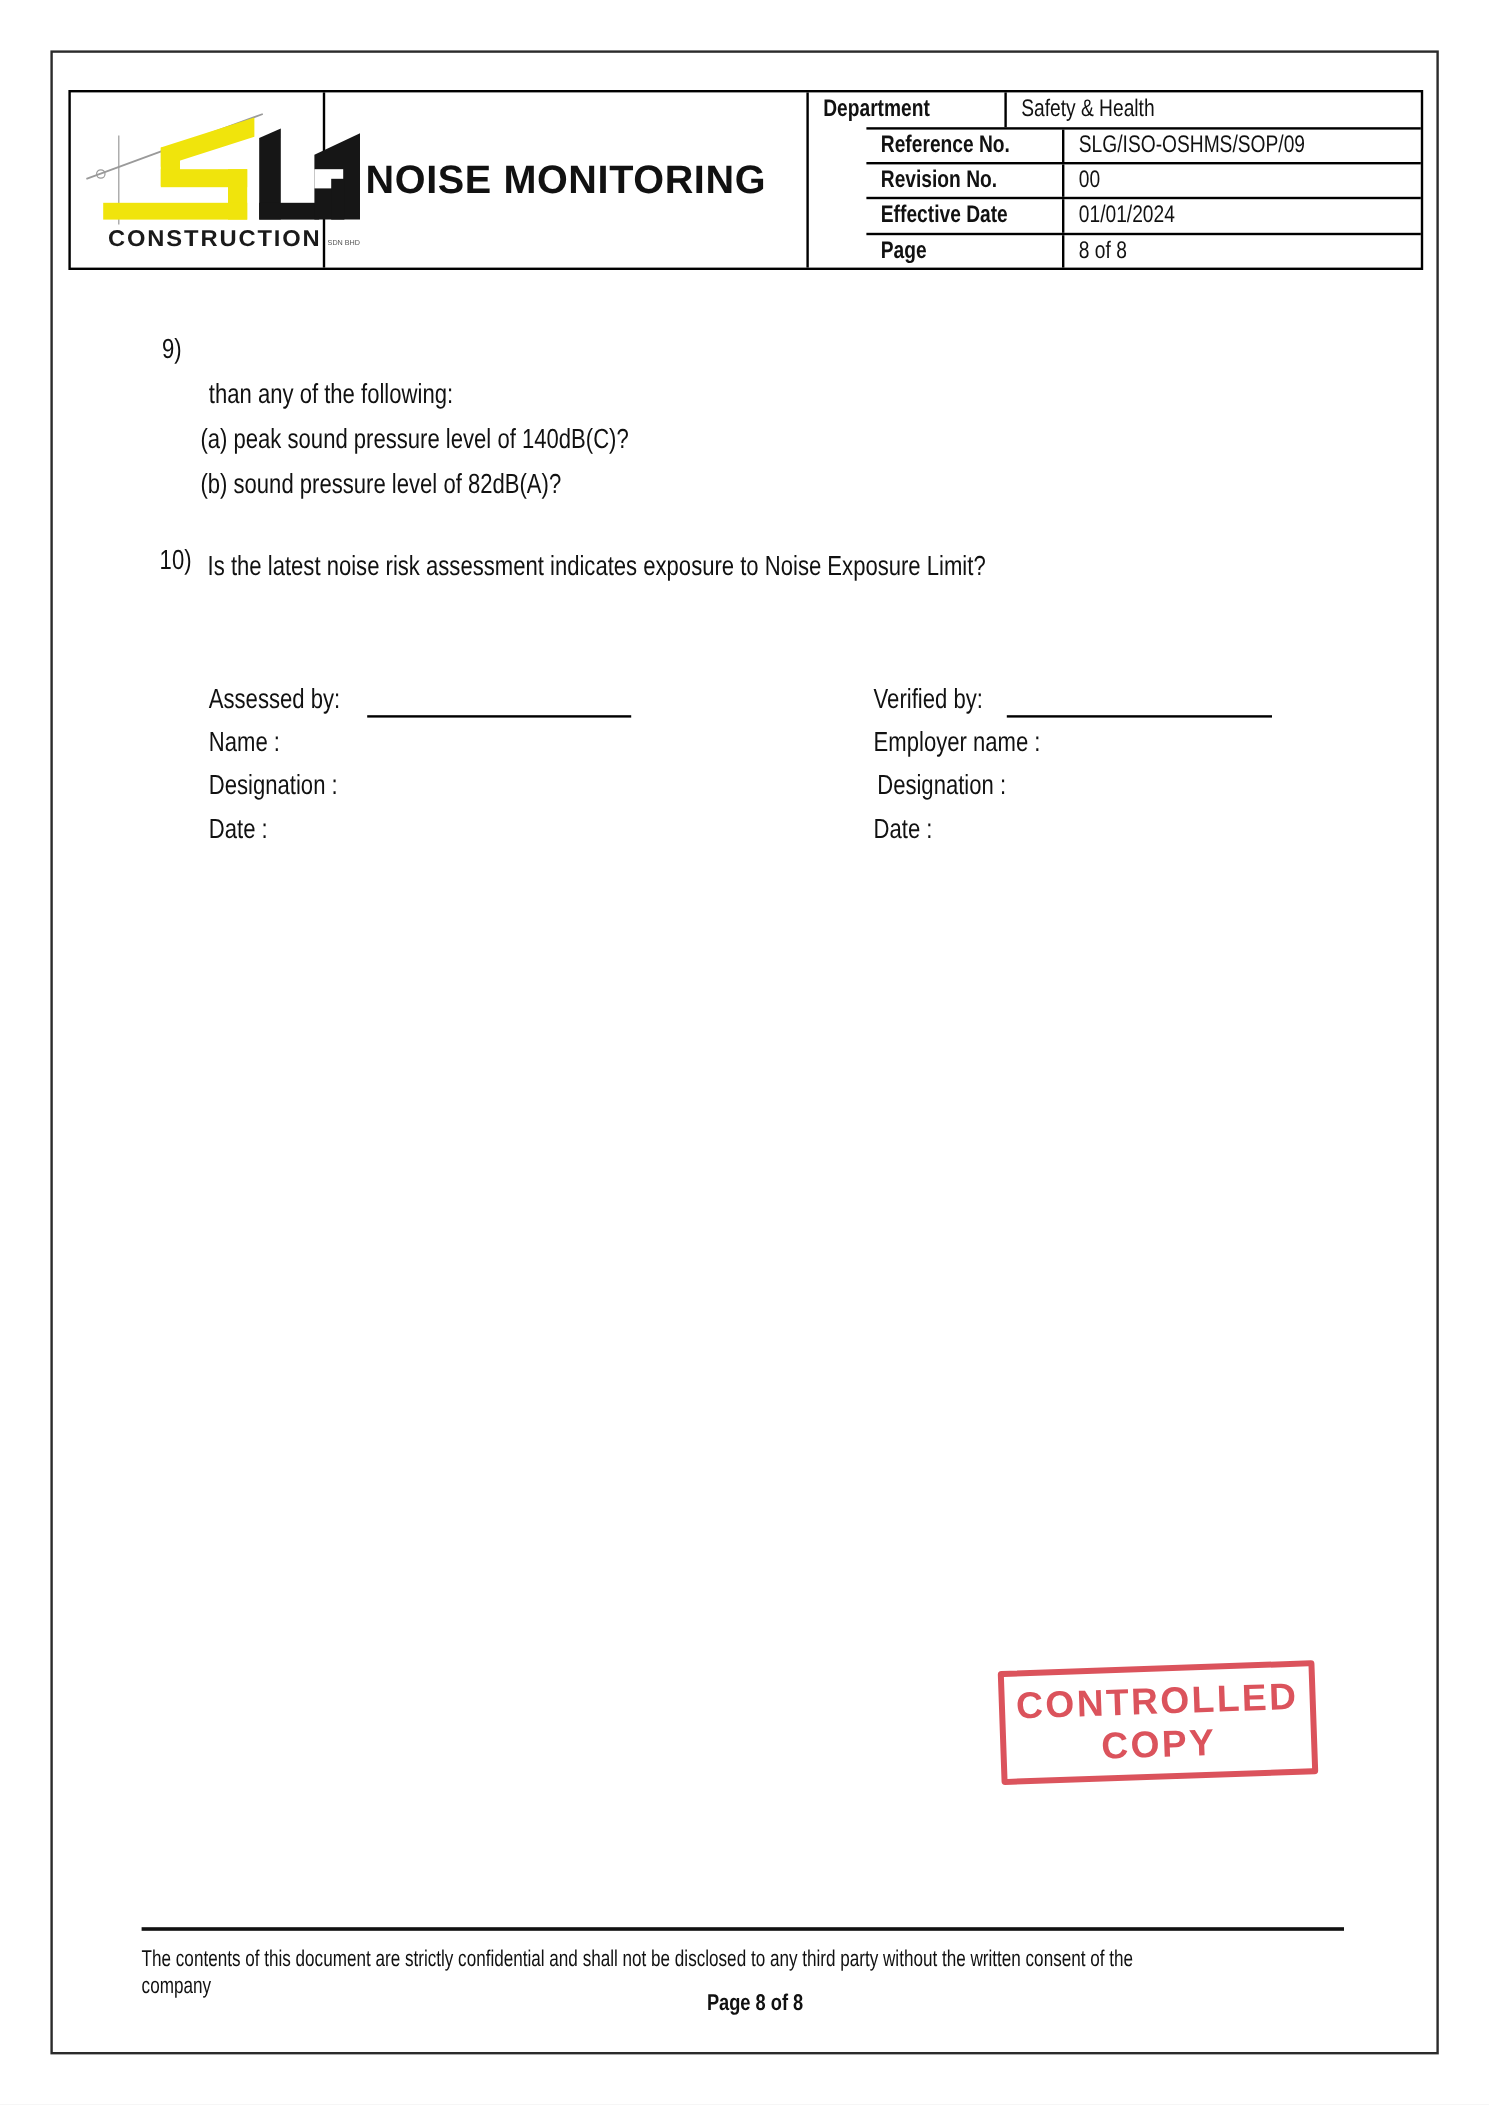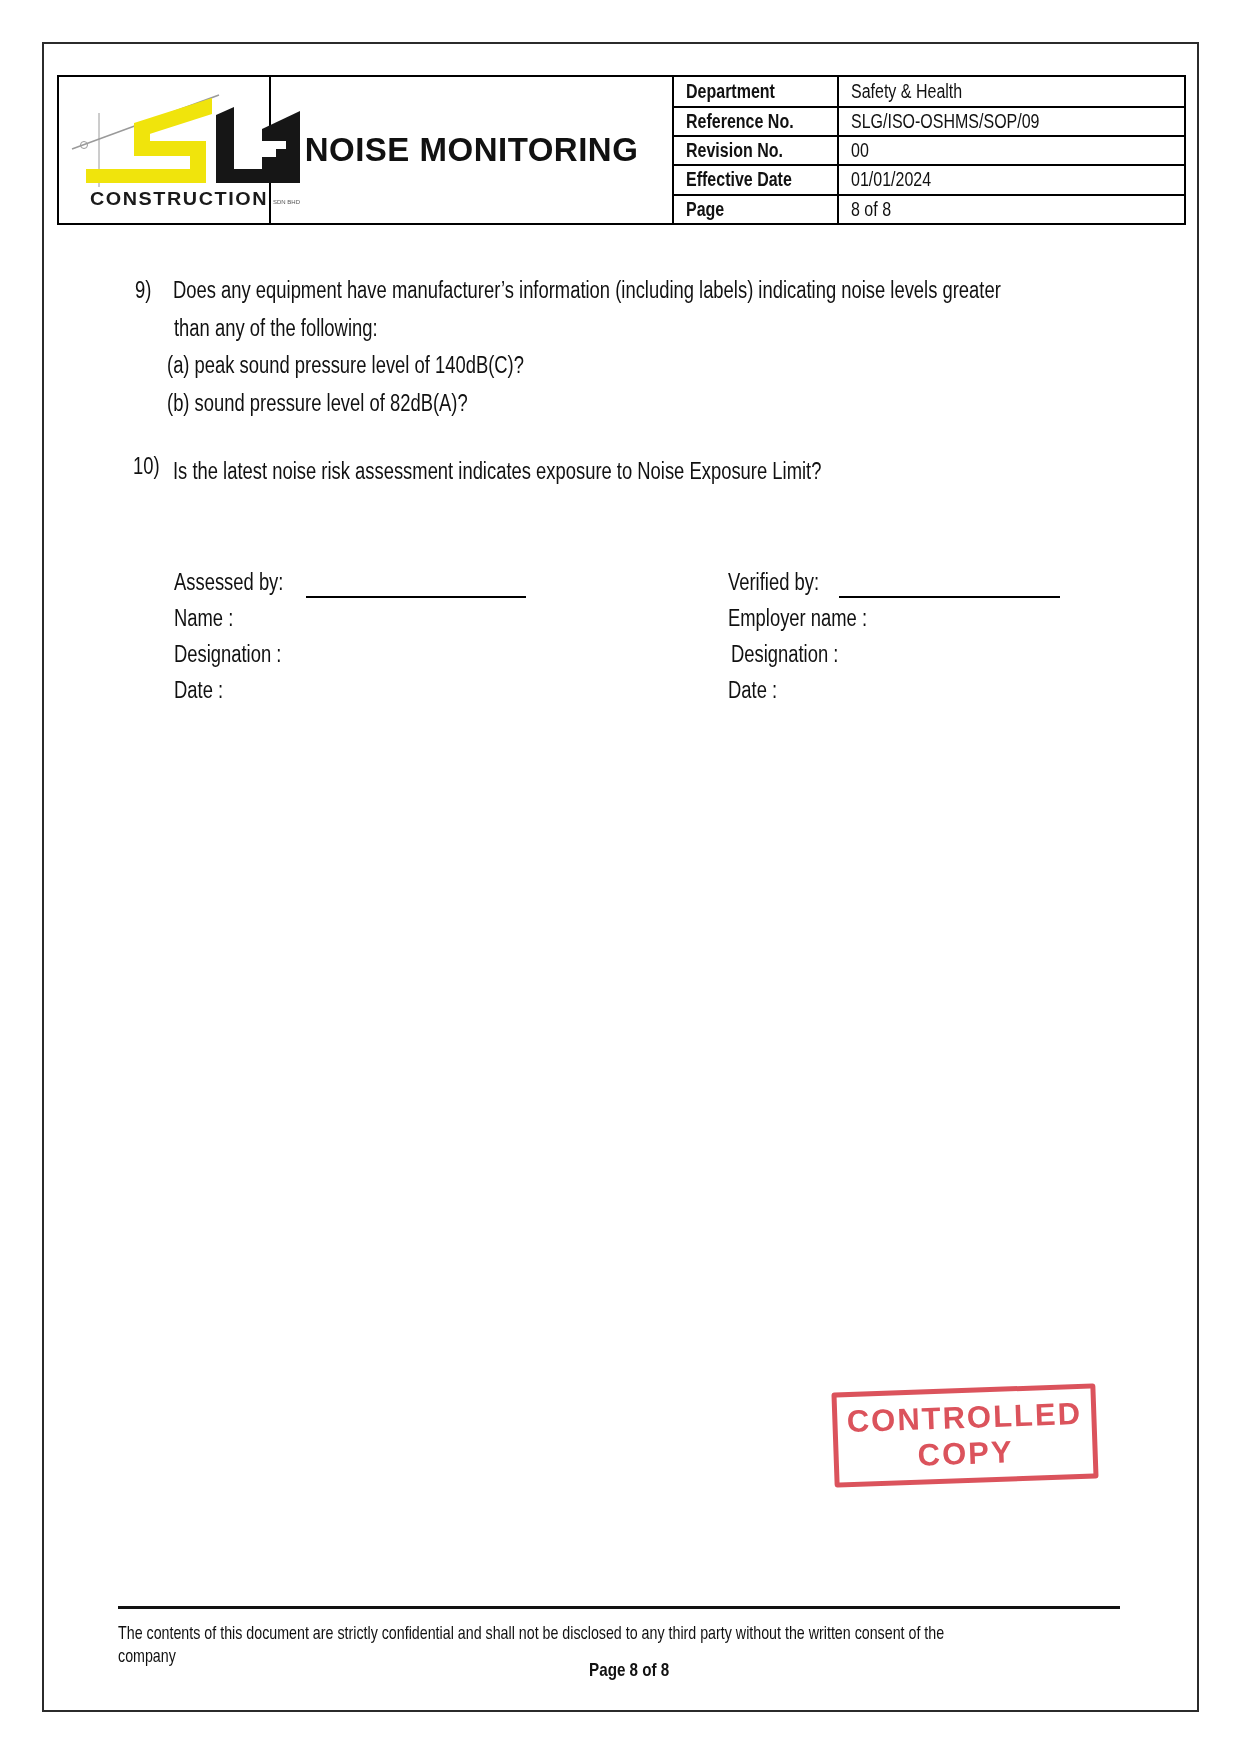--- a/index.html
+++ b/index.html
@@ -15,21 +15,21 @@
   
   .hdr {
     position:absolute; left:57px; top:75px; width:1129px; height:150px;
     border:2px solid #000; box-sizing:border-box; display:flex;
   }
   .hdr-logo-cell { width:212px; border-right:2px solid #000; box-sizing:border-box; position:relative; }
   .hdr-title-cell { width:401px; display:flex; align-items:center; justify-content:center; }
   .doc-title { font-size:33px; font-weight:bold; letter-spacing:0.5px; white-space:nowrap; }
   .hdr-info { flex:1; border-left:2px solid #000; box-sizing:border-box; display:flex; flex-direction:column; }
   .info-row { display:flex; height:46px; box-sizing:border-box; }
-  .info-row + .info-row { border-top:2px solid #000; }
+  .info-row + .info-row { border-top:2px solid #000;margin-left:48px; }
   .info-label { width:165px; border-right:2px solid #000; box-sizing:border-box; padding-left:12px;
                 font-weight:bold; font-size:20px; display:flex; align-items:center; }
   .info-value { flex:1; padding-left:12px; font-size:20px; display:flex; align-items:center; }
   
   .nw  { display:inline-block; transform:scaleX(0.8); transform-origin:0 50%; white-space:nowrap; }
   .nw75{ display:inline-block; transform:scaleX(0.75); transform-origin:0 50%; white-space:nowrap; }
   .nwr { transform-origin:100% 50%; }
   
   .bl { position:absolute; font-size:23px; line-height:28px; }
   
@@ -130,21 +130,20 @@
             <span class="nw">Page</span>
           </div>
         <div class="info-value">
             <span class="nw">8 of 8</span>
           </div>
       </div>
     </div>
   </div>
 
   <div class="bl" style="left:135px; top:276px;"><span class="nw">9)</span></div>
-  <div class="bl" style="left:173px; top:276px;"><span class="nw">Does any equipment have manufacturer’s information (including labels) indicating noise levels greater</span></div>
   <div class="bl" style="left:174px; top:314px;"><span class="nw">than any of the following:</span></div>
   <div class="bl" style="left:167px; top:351px;"><span class="nw">(a) peak sound pressure level of 140dB(C)?</span></div>
   <div class="bl" style="left:167px; top:389px;"><span class="nw">(b) sound pressure level of 82dB(A)?</span></div>
   <div class="bl" style="left:133px; top:452px;"><span class="nw">10)</span></div>
   <div class="bl" style="left:173px; top:457px;"><span class="nw">Is the latest noise risk assessment indicates exposure to Noise Exposure Limit?</span></div>
 
   <div class="bl" style="left:174px; top:568px;"><span class="nw">Assessed by:</span></div>
   <div class="sig-line" style="left:306px; top:596px; width:220px;"></div>
   <div class="bl" style="left:174px; top:604px;"><span class="nw">Name :</span></div>
   <div class="bl" style="left:174px; top:640px;"><span class="nw">Designation :</span></div>

